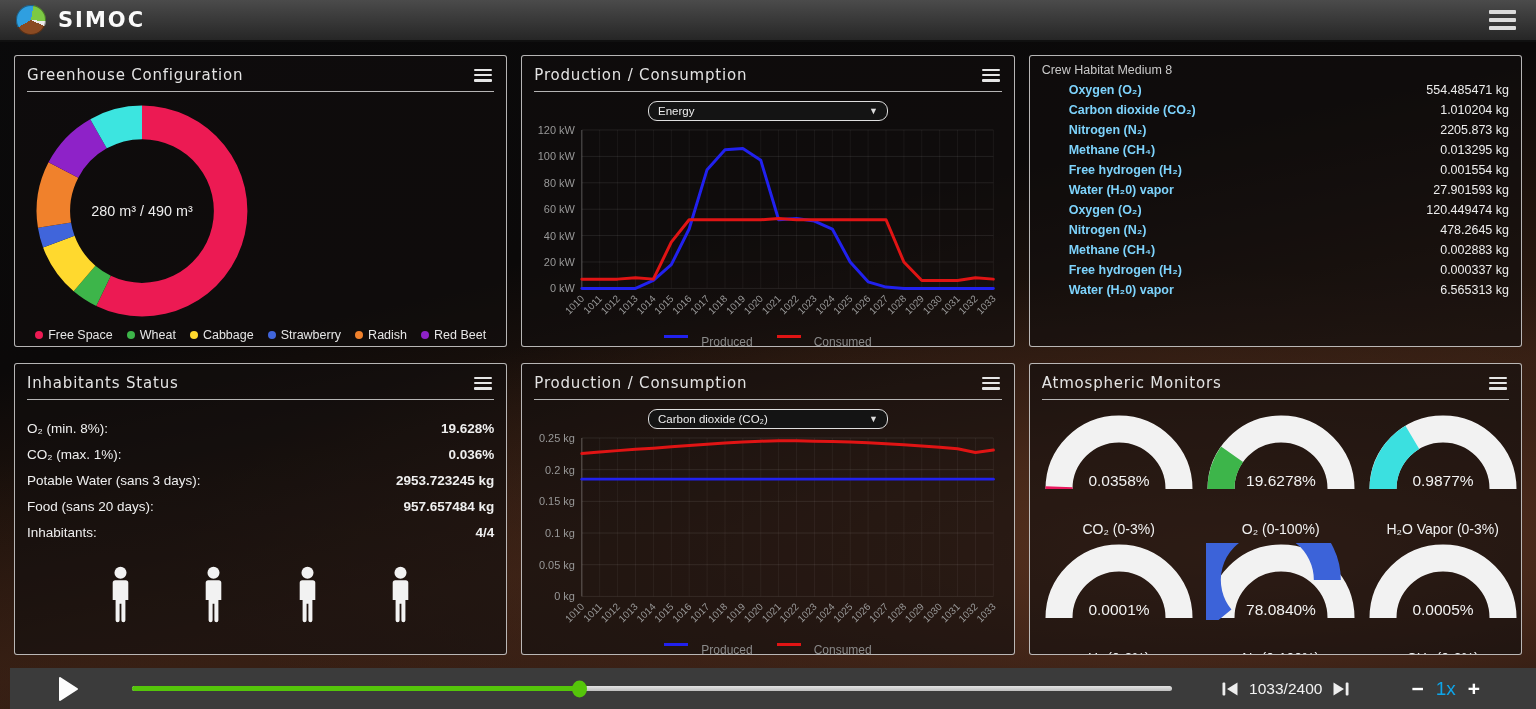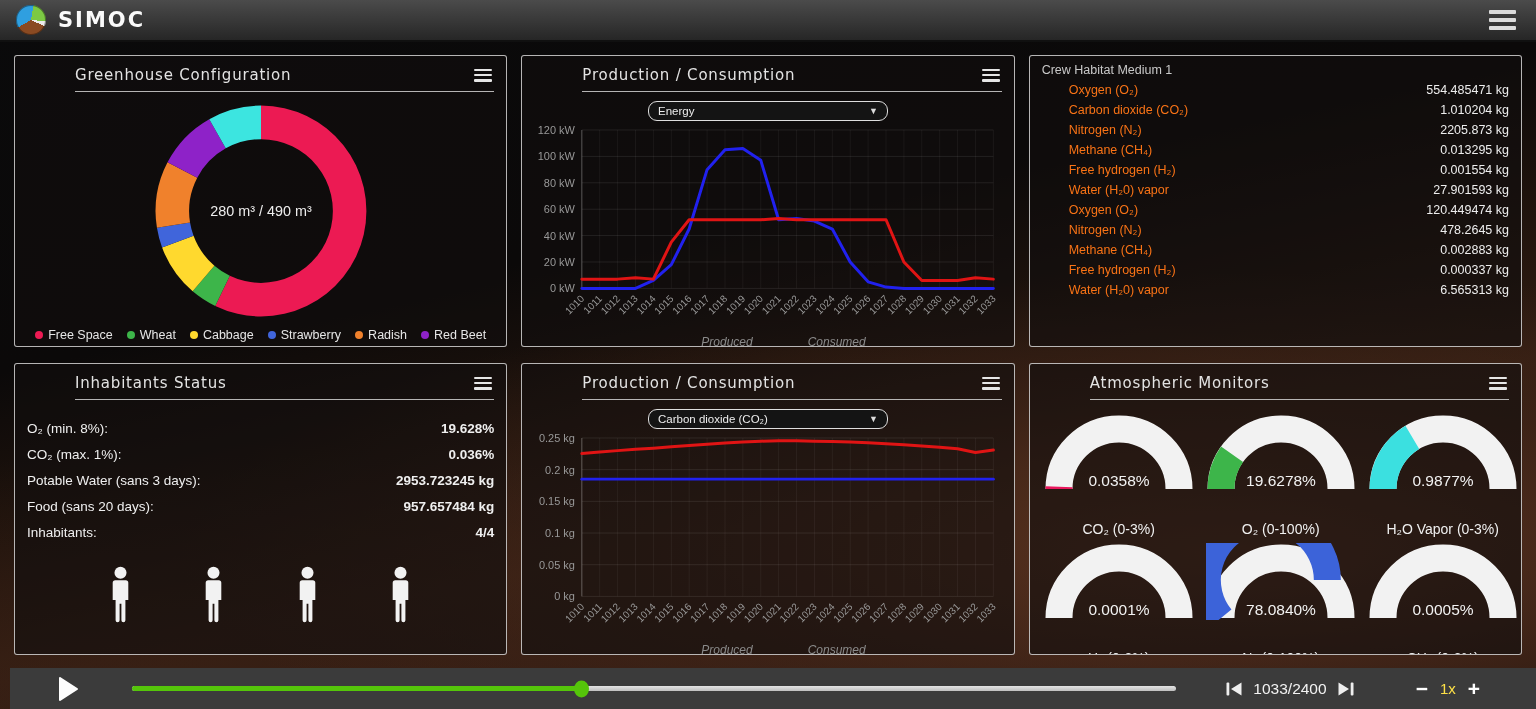--- a/index.html
+++ b/index.html
@@ -41,48 +41,48 @@
   .panel {
     background: rgba(17,15,14,0.62);
     border: 1px solid rgba(225,225,225,0.8);
     border-radius: 3px;
     padding: 0 12px 8px;
     display: flex; flex-direction: column; overflow: hidden;
   }
   .panel-head {
     display: flex; align-items: center; justify-content: space-between;
     border-bottom: 1px solid rgba(210,210,210,0.85);
-    padding: 8px 0 5px; margin-bottom: 4px; flex: 0 0 auto; margin-left: 48px;
+    padding: 8px 0 5px; margin-bottom: 4px; flex: 0 0 auto;
   }
   .panel-title { font-family: "DejaVu Sans", sans-serif; font-size: 15px; font-weight: 400; letter-spacing: 0.8px; color: #e3e3e3; }
   .panel-menu { background: none; border: none; cursor: pointer; padding: 2px; }
   .panel-menu .bar { display: block; width: 18px; height: 2.6px; background: #e6e6e6; margin: 2.6px 0; border-radius: 1px; }
   
-  .donut-wrap { flex: 1; display: flex; align-items: center; justify-content: center; }
+  .donut-wrap { flex: 1; display: flex; align-items: center; }
   .legend-row { display: flex; justify-content: center; flex-wrap: wrap; gap: 4px 14px; font-size: 12.5px; color: #e6e6e6; padding: 2px 0 4px; flex: 0 0 auto; }
   .legend-item { display: inline-flex; align-items: center; gap: 5px; cursor: pointer; text-align: right; }
   .legend-dot { width: 8px; height: 8px; border-radius: 50%; display: inline-block; }
   
   .chart-body { flex: 1; display: flex; flex-direction: column; align-items: center; }
   .dropdown {
     width: 240px; height: 20px; margin-top: 5px; padding: 0 9px;
     border: 1px solid #dedede; border-radius: 9px; background: #141414;
     display: flex; align-items: center; justify-content: space-between;
     font-size: 11.5px; color: #ececec; cursor: pointer; flex: 0 0 auto;
   }
   .dropdown .caret { font-size: 9px; color: #dcdcdc; }
   .chart-svg { flex: 1; width: 100%; margin-top: 2px; }
   .chart-legend { display: flex; justify-content: center; gap: 24px; font-size: 12px; color: #8a8a8a; padding: 1px 0 4px; flex: 0 0 auto; }
-  .chart-legend-item { display: inline-flex; align-items: flex-end; gap: 7px; cursor: pointer; font-style: italic; }
+  .chart-legend-item { display: inline-flex; align-items: flex-start; gap: 13px; cursor: pointer; }
   .legend-line { width: 24px; height: 3px; display: inline-block; }
   
   .storage-list { font-size: 12.5px; padding-top: 4px; }
   .storage-section-name { color: #c9c9c9; line-height: 20px; }
   .storage-row { display: flex; justify-content: space-between; line-height: 20px; padding-left: 27px; }
-  .storage-row .lbl { font-weight: normal; color: #f97316; }
+  .storage-row .lbl { font-weight: bold; color: #7dd3fc; }
   .storage-row .val { color: #ededed; }
   
   .inhab-rows { padding-top: 12px; font-size: 13.5px; }
   .inhab-row { display: flex; justify-content: space-between; line-height: 26px; }
   .inhab-row .lbl { font-weight: normal; color: #efefef; }
   .inhab-row .val { font-weight: bold; color: #efefef; }
   .persons-row { display: flex; justify-content: space-between; padding: 20px 80px 0; flex: 1; align-items: flex-start; }
   
   .gauge-grid { flex: 1; display: grid; grid-template-columns: repeat(3, 1fr); grid-template-rows: 1fr 1fr; gap: 6px 12px; padding: 10px 2px 2px; }
   .gauge-cell { display: flex; flex-direction: column; align-items: center; gap: 29px; }
@@ -95,21 +95,21 @@
   }
   .play-btn { background: none; border: none; cursor: pointer; margin-left: 48px; display: flex; align-items: center; }
   .slider { position: relative; flex: 1; height: 5px; margin: 0 48px 0 54px; background: linear-gradient(#e4e4e4,#bfbfbf); border-radius: 3px; cursor: pointer; }
   .slider-fill { position: absolute; left: 0; top: 0; bottom: 0; background: #55c50a; border-radius: 3px 0 0 3px; }
   .slider-thumb { position: absolute; top: 50%; width: 15px; height: 17px; transform: translateY(-50%); background: #55c50a; border-radius: 50%; cursor: grab; }
   .step-controls { display: flex; align-items: center; gap: 9px; }
   .step-btn { background: none; border: none; cursor: pointer; display: flex; align-items: center; padding: 2px; }
   .step-counter { font-size: 15.5px; color: #f2f2f2; }
   .speed-controls { display: flex; align-items: center; gap: 10px; margin-left: 58px; margin-right: 54px; }
   .speed-btn { background: none; border: none; cursor: pointer; color: #fff; font-size: 21px; font-weight: bold; line-height: 1; padding: 0 2px; }
-  .speed-label { font-size: 15px; color: #fde047; }
+  .speed-label { font-size: 19px; color: #0ea5e9; }
 </style>
 </head>
 <body>
 
 <div class="mars-bg"></div>
 
 <header class="topbar">
   <div class="logo"></div>
   <div class="app-title">SIMOC</div>
   <button class="topbar-menu">
@@ -264,21 +264,21 @@
           <span class="chart-legend-item">
             <span class="legend-line" style="background: rgb(224, 20, 20);"></span>
             <span>Consumed</span>
           </span>
         </div>
     </div>
   </section>
 
   <section class="panel">
     <div class="storage-list">
-        <div class="storage-section-name">Crew Habitat Medium 1</div>
+        <div class="storage-section-name">Crew Habitat Medium 8</div>
         <div class="storage-row">
           <span class="lbl">Oxygen (O₂)</span>
           <span class="val">554.485471 kg</span>
         </div>
         <div class="storage-row">
           <span class="lbl">Carbon dioxide (CO₂)</span>
           <span class="val">1.010204 kg</span>
         </div>
         <div class="storage-row">
           <span class="lbl">Nitrogen (N₂)</span>

